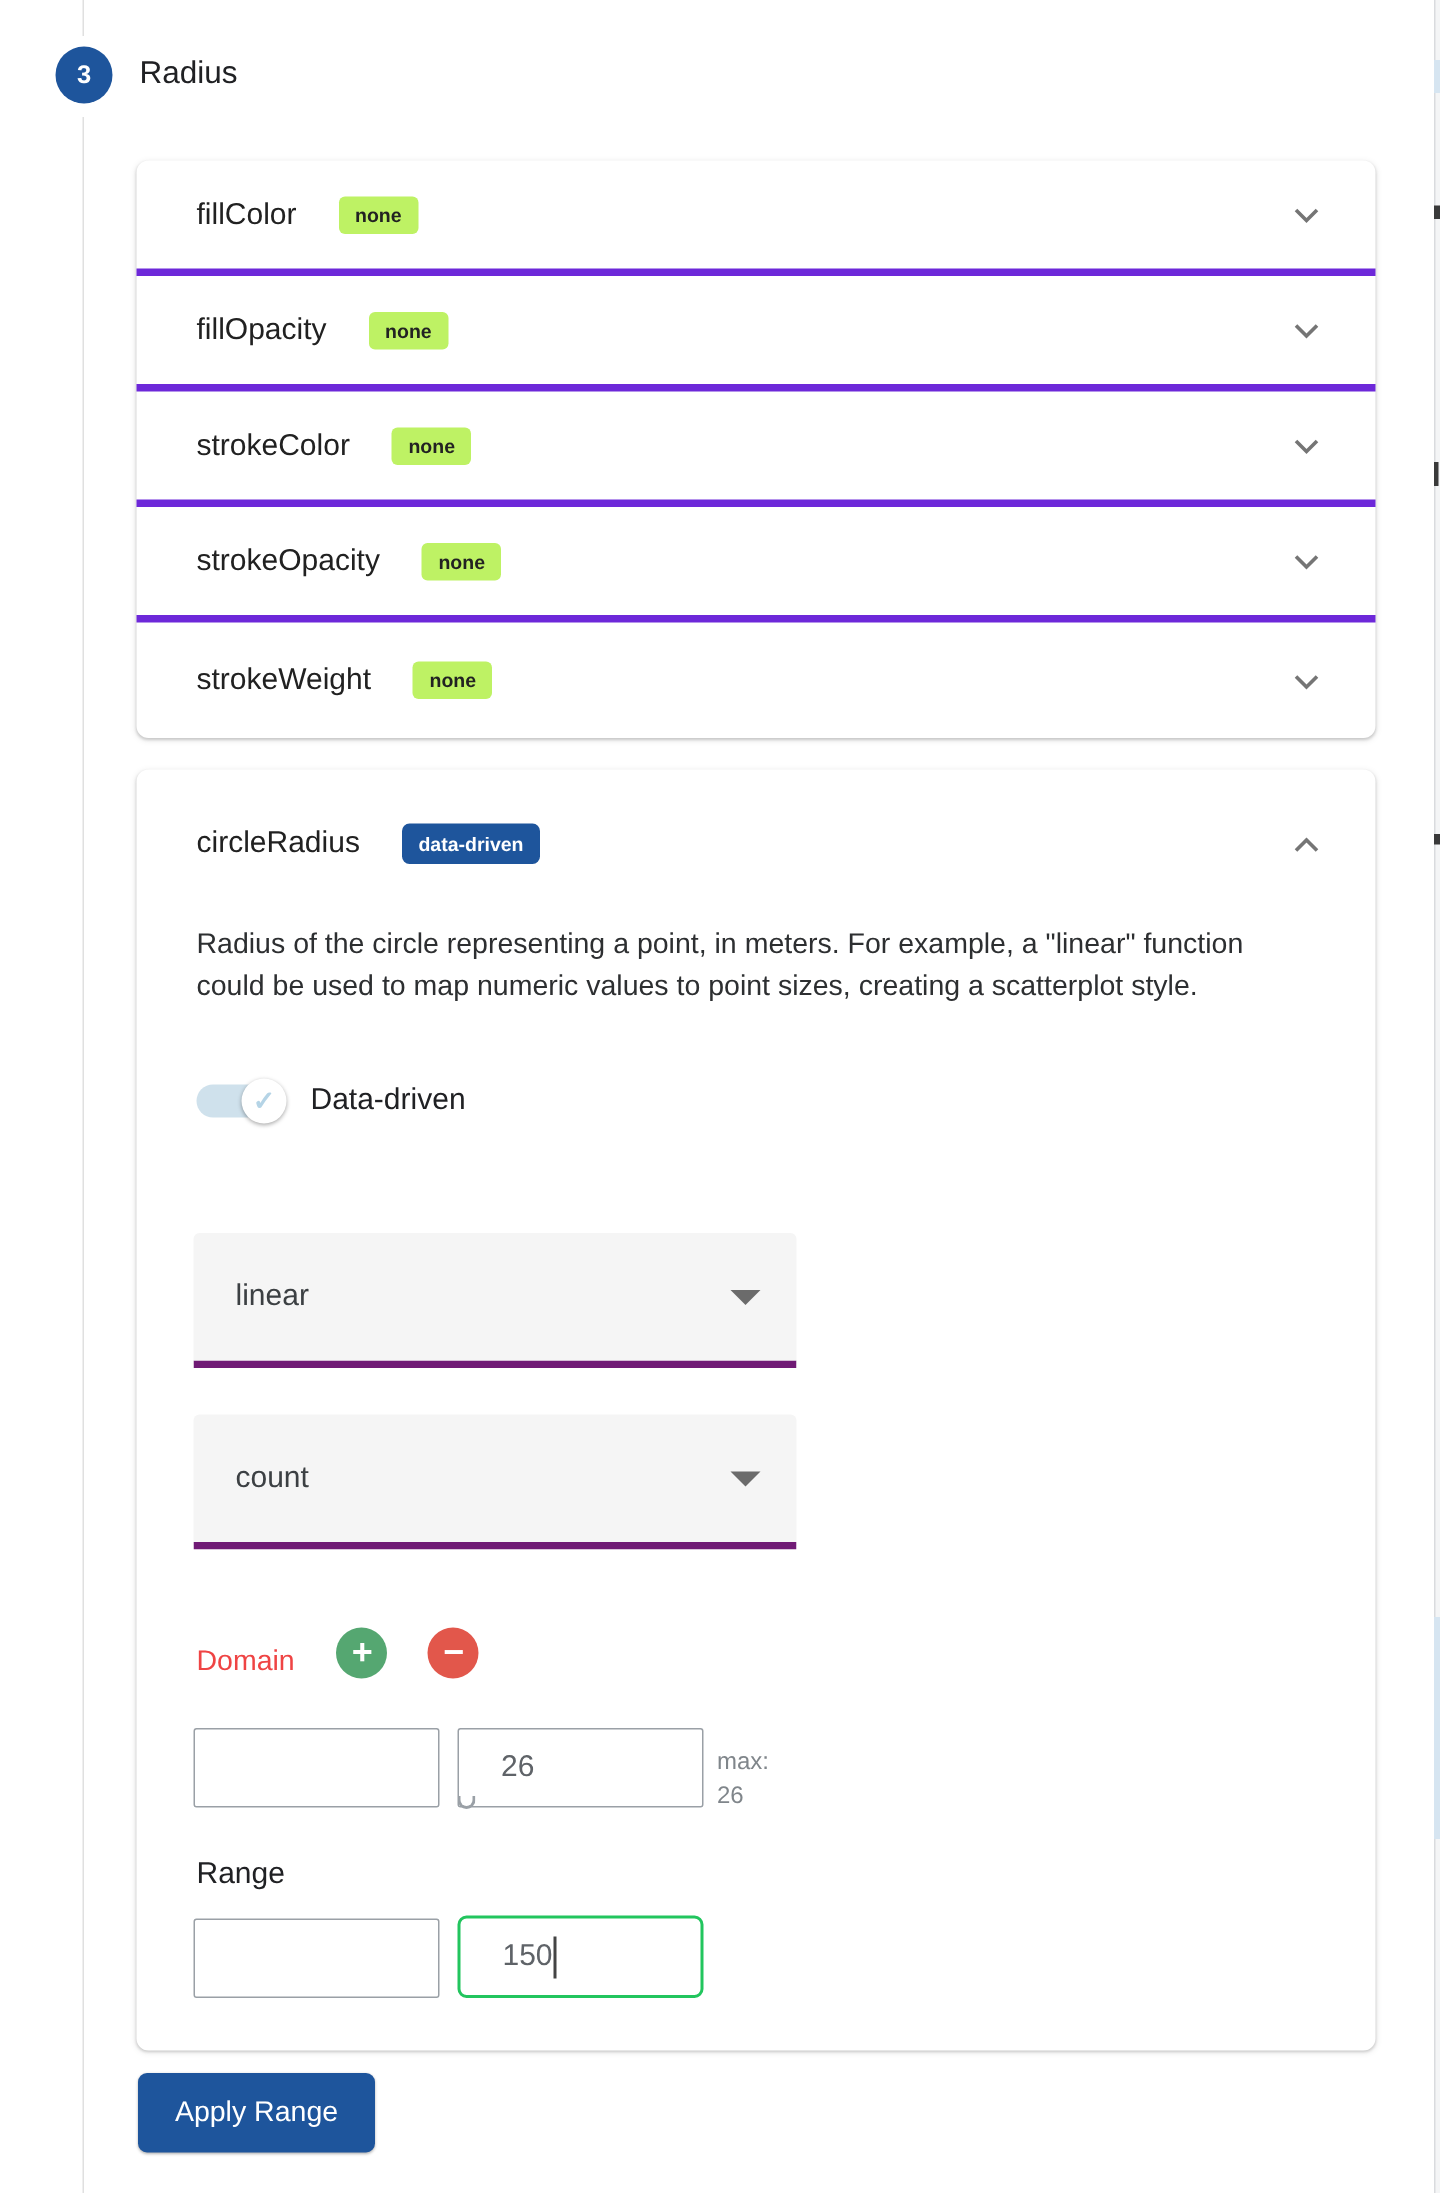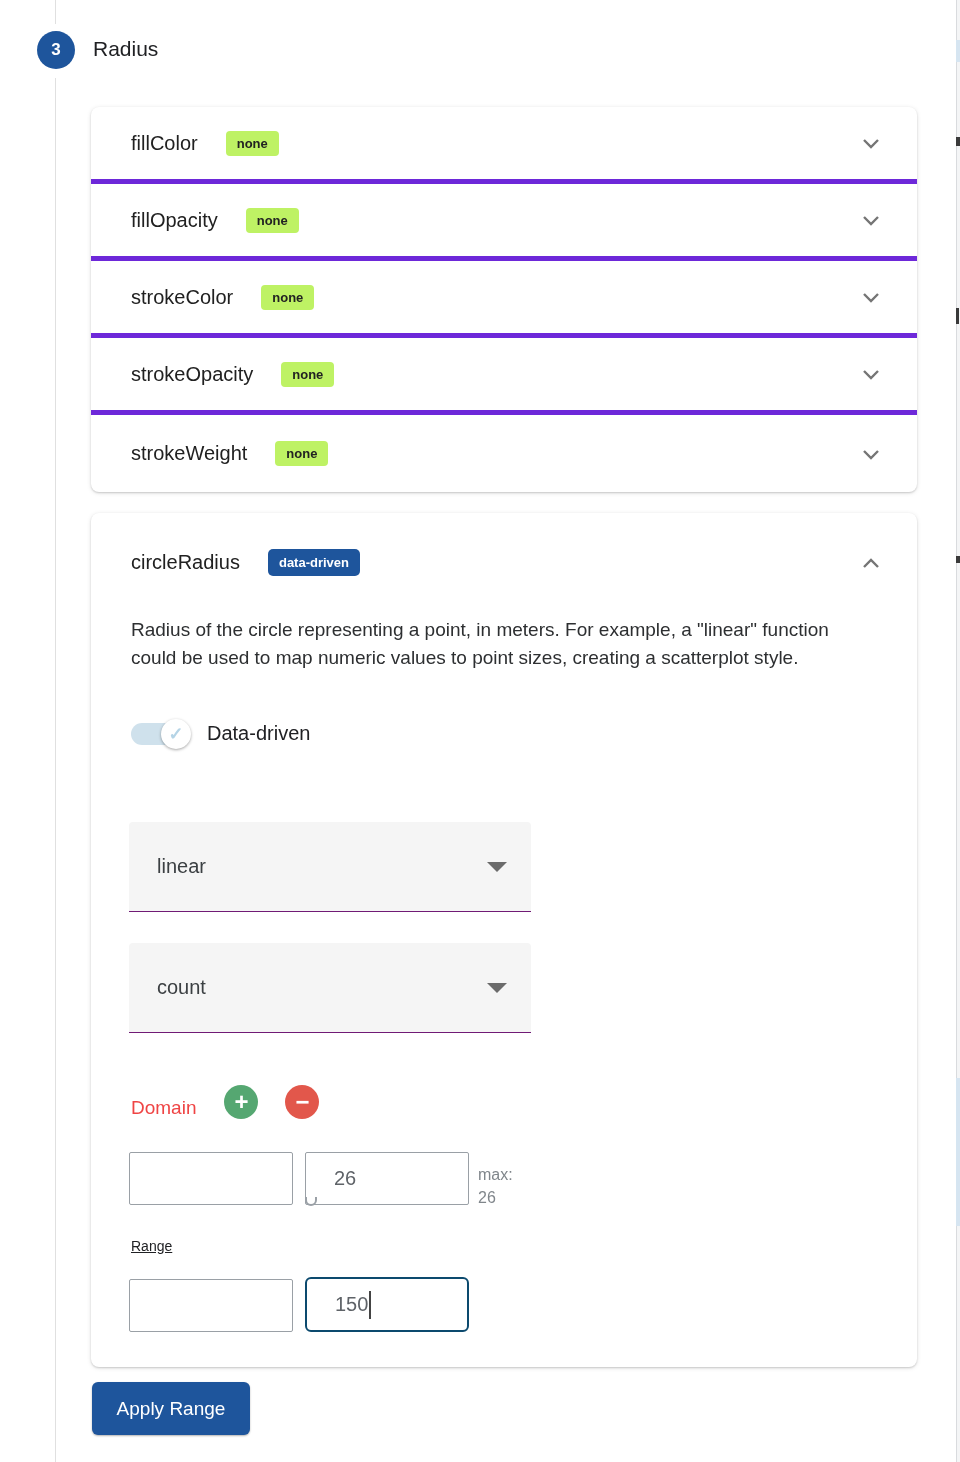--- a/index.html
+++ b/index.html
@@ -60,21 +60,21 @@
     border-radius: 50%; background: #fff;
     box-shadow: 0 1px 3px rgba(0,0,0,.35);
     display: flex; align-items: center; justify-content: center;
     color: #b5d4e6; font-size: 18px; font-weight: bold;
   }
   .toggle-label { font-size: 20px; color: #202124; }
 
   .select-box {
     position: absolute; left: 38px; width: 402px; height: 90px;
     background: #f5f5f5; border-radius: 4px 4px 0 0;
-    border-bottom: 1px solid #701a75; cursor: pointer;
+    border-bottom: 5px solid #701a75; cursor: pointer;
     display: flex; align-items: center; padding: 0 24px 0 28px;
   }
   #select-function { top: 309px; }
   #select-attribute { top: 430px; }
   .select-value { font-size: 20px; color: #3c4043; }
   .select-caret {
     margin-left: auto; width: 0; height: 0;
     border-left: 10px solid transparent; border-right: 10px solid transparent;
     border-top: 10px solid #6b6b6b;
   }
@@ -94,31 +94,31 @@
     border: 1px solid #9aa0a6; border-radius: 2px; background: #fff;
     font-family: "Liberation Sans", sans-serif;
     font-size: 20px; color: #5f6368; padding: 0 10px 0 28px; outline: none;
   }
   .domain-min { left: 38px; top: 639px; }
   .domain-max { left: 214px; top: 639px; }
   .range-min { left: 38px; top: 766px; }
   .range-max-wrap { position: absolute; left: 214px; top: 764px; width: 166px; height: 57px; }
   .range-max {
     position: absolute; left: 0; top: 0; width: 164px; height: 55px;
-    border: 2px solid #0c4a6e; border-radius: 6px;
+    border: 2px solid #22c55e; border-radius: 6px;
   }
   .text-caret { position: absolute; left: 64px; top: 14px; width: 1.5px; height: 28px; background: #444; }
 
   .max-hint { position: absolute; left: 387px; top: 650px; font-size: 16px; line-height: 23px; color: #80868b; }
   .artifact {
     position: absolute; left: 214px; top: 684px; width: 12px; height: 9px;
     border: 2px solid #9aa0a6; border-top: none;
     border-radius: 0 0 10px 10px;
   }
-  .range-label { position: absolute; left: 40px; top: 725px; font-size: 14px; color: #202124; text-decoration: underline; }
+  .range-label { position: absolute; left: 40px; top: 725px; font-size: 20px; color: #202124; }
 
   .apply-btn {
     position: absolute; left: 92px; top: 1382px; width: 158px; height: 53px;
     background: #1e559c; color: #fff; border: none; border-radius: 6px;
     font-family: "Liberation Sans", sans-serif; font-size: 19px; cursor: pointer;
     box-shadow: 0 1px 2px rgba(0,0,0,.3);
   }
 
   
   .right-strip {

